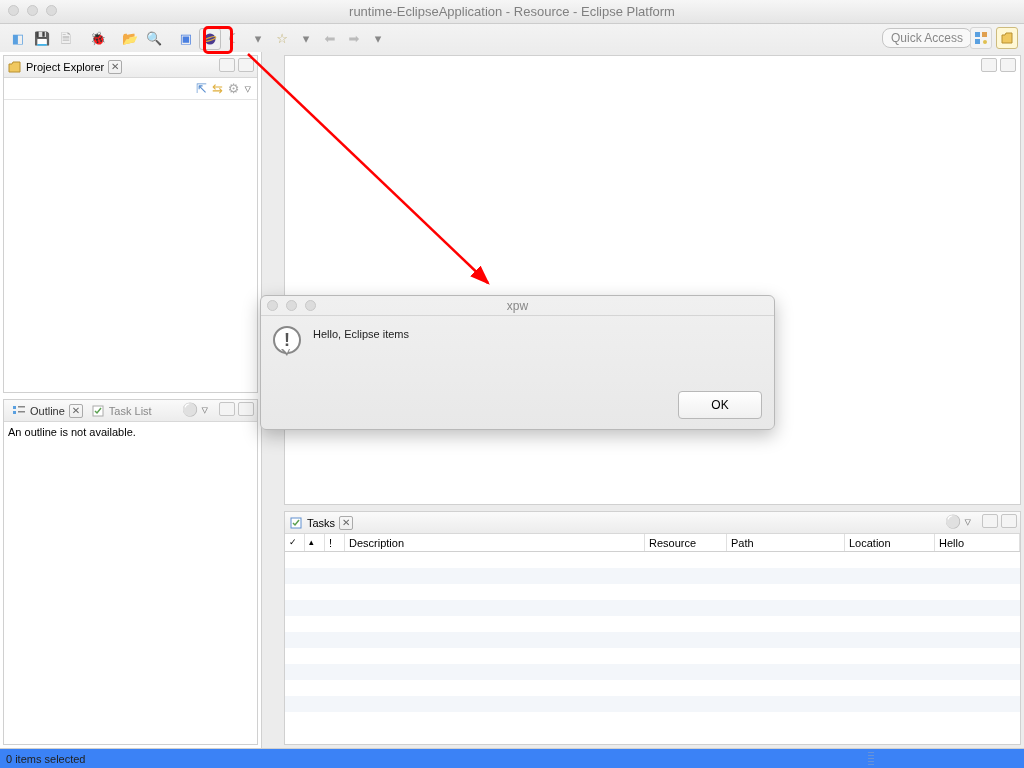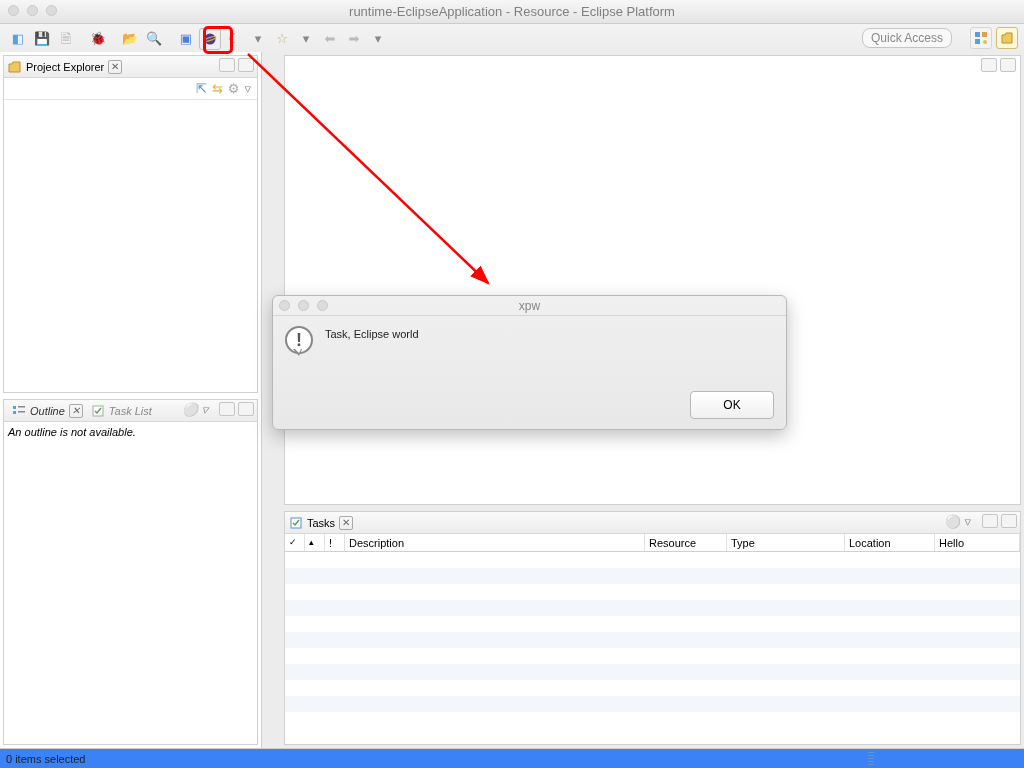--- a/index.html
+++ b/index.html
@@ -34,21 +34,21 @@
     position: relative;
   }
   .tb-item {
     width:22px;height:22px;
     display:flex;align-items:center;justify-content:center;
     margin:0 1px;
     border-radius:3px;
   }
   .tb-sep { width:8px; }
   .quick-access {
-    position:absolute; right:72px; top:4px;
+    position:absolute; right:52px; top:4px;
     border:1px solid #c5c5c5; border-radius:8px;
     background:#f8f8f8; padding:2px 8px; color:#888; font-size:12px;
   }
   .persp {
     position:absolute; right:6px; top:3px;
     display:flex; gap:4px;
   }
   .persp-btn {
     width:22px;height:22px;border:1px solid #d5d5d5;border-radius:3px;
     background:#f4f4f4;display:flex;align-items:center;justify-content:center;
@@ -103,21 +103,21 @@
     width:16px;height:14px;border:1px solid #c5c5c5;
     background:#f4f4f4;border-radius:2px;
   }
   .view-body { flex:1; padding:4px; }
   .view-secondary-tb {
     height:22px;border-bottom:1px solid #e5e5e5;
     display:flex;justify-content:flex-end;align-items:center;padding:0 6px;gap:5px;
   }
 
   .project-explorer { flex:0 0 338px; }
-  .outline-view { flex:1;font-style:italic; }
+  .outline-view { flex:1; }
 
   .outline-tabs {
     height:22px;
     background:linear-gradient(#fafafa,#ececec);
     border-bottom:1px solid #d8d8d8;
     display:flex;align-items:center;padding:0 4px;position:relative;
   }
   .outline-tabs .tab {
     display:flex;align-items:center;padding:0 4px;color:#333;
   }
@@ -164,21 +164,21 @@
   }
   .status-grip{
     position:absolute;right:150px;bottom:2px;
     width:6px;height:14px;
     background:repeating-linear-gradient(#aaa,#aaa 1px,transparent 1px,transparent 3px);
     opacity:0.4;
   }
 
   
   .dialog {
-    position:absolute; left:272px; top:295px; width:515px; height:135px;
+    position:absolute; left:260px; top:295px; width:515px; height:135px;
     background:linear-gradient(#f0f0f0,#e8e8e8);
     border:1px solid #b8b8b8;
     border-radius:6px;
     box-shadow:0 6px 18px rgba(0,0,0,0.25);
     z-index:100;
     display:flex;flex-direction:column;
   }
   .dialog-tb {
     height:20px;
     border-bottom:1px solid #d5d5d5;
@@ -393,21 +393,21 @@
         <div class="th-row">
           <div class="th" style="width:20px">
               <span class="gl" style="font-size:9px">✓</span>
             </div>
           <div class="th" style="width:20px">
               <span class="gl" style="font-size:9px">▴</span>
             </div>
           <div class="th" style="width:20px">!</div>
           <div class="th" style="width:300px">Description</div>
           <div class="th" style="width:82px">Resource</div>
-          <div class="th" style="width:118px">Type</div>
+          <div class="th" style="width:118px">Path</div>
           <div class="th" style="width:90px">Location</div>
           <div class="th" style="flex:1">Hello</div>
         </div>
         <div class="td-row"></div>
         <div class="td-row alt"></div>
         <div class="td-row"></div>
         <div class="td-row alt"></div>
         <div class="td-row"></div>
         <div class="td-row alt"></div>
         <div class="td-row"></div>
@@ -439,18 +439,18 @@
       <div class="circle"></div>
       <div class="circle"></div>
       <div class="circle"></div>
     </div>
     <span>xpw</span>
   </div>
   <div class="dialog-body">
     <div class="excl-icon">!
       <div class="excl-tail"></div><div class="excl-tail-inner"></div>
     </div>
-    <div class="dialog-msg">Task, Eclipse world</div>
+    <div class="dialog-msg">Hello, Eclipse items</div>
   </div>
   <div class="dialog-buttons">
     <button class="ok-btn">OK</button>
   </div>
 </div>
 
 </body></html>

